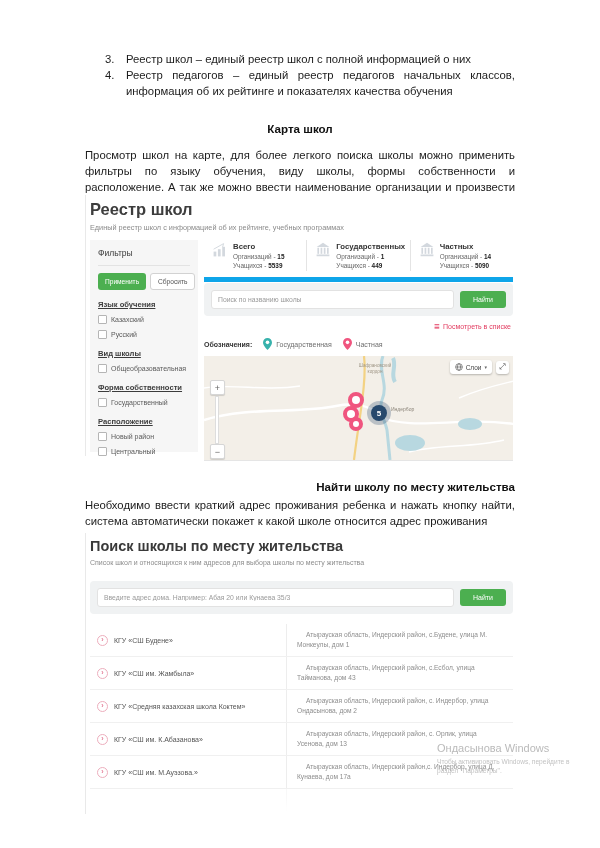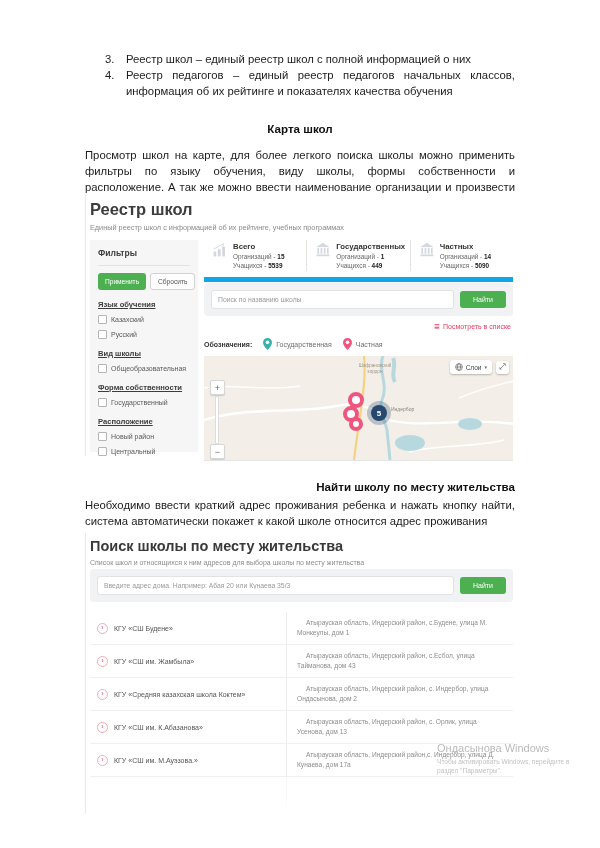--- a/index.html
+++ b/index.html
@@ -23,21 +23,21 @@
                    padding:5px 6px;color:#555;font-family:"Liberation Sans",sans-serif;outline:none;}
   .searchbar input::placeholder{color:#9a9a9a;}
   .btn-green{background:#4caf50;color:#fff;border:none;border-radius:3px;font-size:7px;padding:5px 13px;
              font-family:"Liberation Sans",sans-serif;cursor:pointer;}
   
   .shot1{top:195px;height:261px;padding:5px 2px 0 4px;}
   .s1-title{font-size:16.5px;font-weight:bold;color:#3d3d3d;}
   .s1-sub{font-size:7.3px;color:#8a8a8a;margin-top:4px;}
   .s1-body{display:flex;gap:6px;margin-top:8px;}
   .filters{width:108px;flex:0 0 108px;background:#f6f6f6;padding:8px;box-sizing:border-box;height:212px;}
-  .f-title{font-size:8.5px;font-weight:bold;color:#3c3c3c;}
+  .f-title{font-size:8.5px;font-weight:normal;color:#3c3c3c;}
   .f-div{border-top:1px solid #e3e3e3;margin:7px 0;}
   .f-btns{display:flex;gap:4px;}
   .btn-apply{background:#4caf50;color:#fff;border:none;border-radius:3px;font-size:6.6px;padding:4px 7px;font-family:"Liberation Sans",sans-serif;}
   .btn-reset{background:#fff;color:#555;border:1px solid #d2d2d2;border-radius:3px;font-size:6.6px;padding:4px 7px;font-family:"Liberation Sans",sans-serif;}
   .f-group{font-size:7.6px;font-weight:bold;color:#3c3c3c;margin-top:10px;text-decoration:underline;}
   .f-check{display:flex;align-items:center;gap:4px;font-size:7px;color:#5a5a5a;margin-top:6px;}
   .cb{width:7px;height:7px;border:1px solid #b5b5b5;border-radius:1px;background:#fff;flex:0 0 7px;}
   .s1-right{flex:1;min-width:0;}
   .stats{display:flex;border-bottom:5px solid #0ea5e9;padding-bottom:6px;}
   .stat{flex:1;display:flex;gap:5px;padding:2px 4px 2px 8px;align-items:flex-start;}
@@ -69,21 +69,21 @@
   .map-topright{position:absolute;right:4px;top:4px;display:flex;gap:4px;align-items:center;}
   .btn-layers{background:#fff;border-radius:3px;box-shadow:0 1px 2px rgba(0,0,0,.25);padding:2.5px 5px;
               display:flex;align-items:center;gap:3px;font-size:6.5px;color:#444;}
   .btn-expand{background:#fff;border-radius:3px;box-shadow:0 1px 2px rgba(0,0,0,.25);width:13px;height:13px;
               display:flex;align-items:center;justify-content:center;font-size:8px;color:#444;}
   .chev{font-size:5px;color:#666;}
   
   .shot2{top:533px;height:281px;padding:5px 2px 0 4px;overflow:hidden;}
   .s2-title{font-size:14.5px;font-weight:bold;color:#3a3a3a;}
   .s2-sub{font-size:7px;color:#8c8c8c;margin-top:5px;}
-  .sb2{margin-top:3px;}
+  .sb2{margin-top:15px;}
   .table{margin-top:10px;}
   .thead{display:flex;background:#fdeef2;align-items:stretch;}
   .th{font-size:8px;font-weight:bold;color:#d94a6e;padding:7px 0 7px 14px;}
   .th-school{width:196px;flex:0 0 196px;box-sizing:border-box;}
   .th-address{flex:1;border-left:1px solid #eeb9c8;padding-left:12px;}
   .trow{display:flex;border-bottom:1px solid #f0f0f0;min-height:32px;align-items:stretch;}
   .td-school{width:196px;flex:0 0 196px;box-sizing:border-box;display:flex;align-items:center;gap:6px;
              padding-left:7px;font-size:7px;color:#555;}
   .row-ic{width:9px;height:9px;flex:0 0 9px;border:1px solid #edaebd;border-radius:50%;color:#d94a6e;
           font-size:7px;line-height:8px;text-align:center;background:#fff;}

